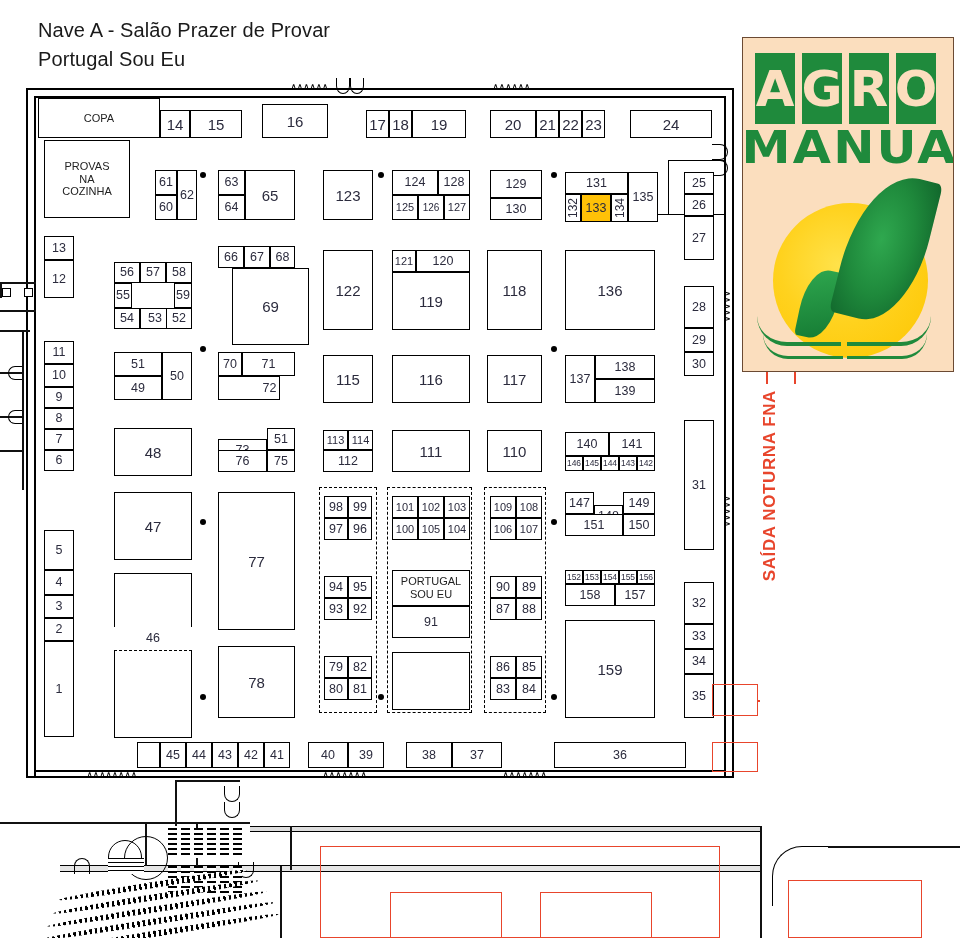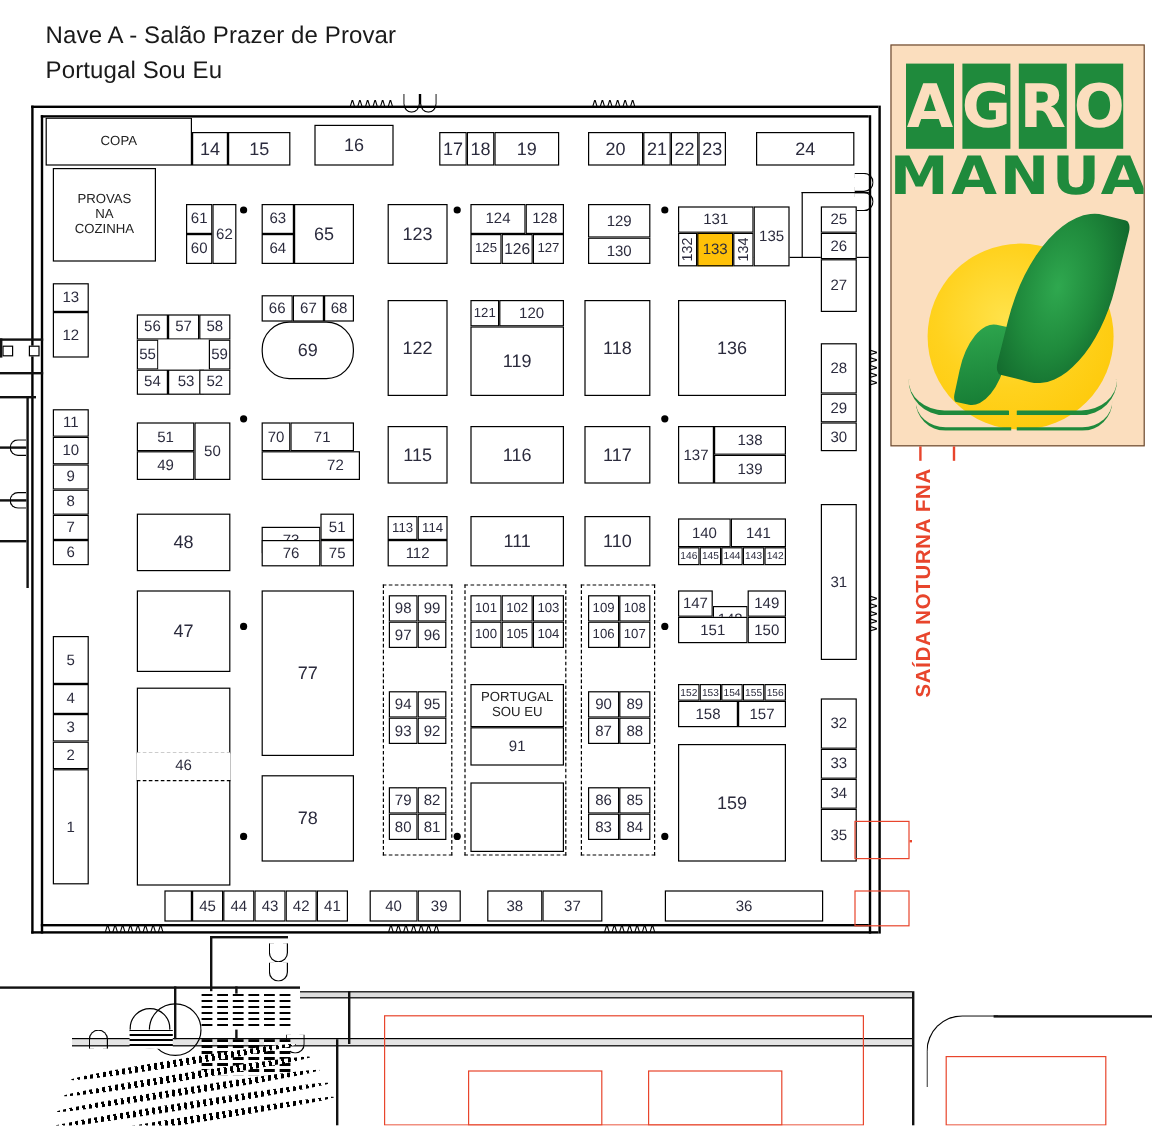--- a/index.html
+++ b/index.html
@@ -190,29 +190,29 @@
 <div class="b sm" style="left:114px;top:283px;width:18px;height:25px;">55</div>
 <div class="b sm nb" style="left:132px;top:283px;width:42px;height:25px;"></div>
 <div class="b sm" style="left:174px;top:283px;width:18px;height:25px;">59</div>
 <div class="b sm" style="left:114px;top:308px;width:26px;height:21px;">54</div>
 <div class="b sm" style="left:140px;top:308px;width:30px;height:21px;">53</div>
 <div class="b sm" style="left:166px;top:308px;width:26px;height:21px;">52</div>
 
 <div class="b sm" style="left:218px;top:246px;width:26px;height:22px;">66</div>
 <div class="b sm" style="left:244px;top:246px;width:26px;height:22px;">67</div>
 <div class="b sm" style="left:270px;top:246px;width:25px;height:22px;">68</div>
-<div class="b" style="left:218px;top:268px;width:77px;height:48px;border-radius:23px;">69</div>
+<div class="b" style="left:232px;top:268px;width:77px;height:77px;">69</div>
 
 <div class="b sm" style="left:114px;top:352px;width:48px;height:24px;">51</div>
 <div class="b sm" style="left:114px;top:376px;width:48px;height:24px;">49</div>
 <div class="b sm" style="left:162px;top:352px;width:30px;height:48px;">50</div>
 
 <div class="b sm" style="left:218px;top:352px;width:24px;height:24px;">70</div>
 <div class="b sm" style="left:242px;top:352px;width:53px;height:24px;">71</div>
-<div class="b sm" style="left:218px;top:376px;width:82px;height:24px;padding-left:41px;">72</div>
+<div class="b sm" style="left:218px;top:376px;width:62px;height:24px;padding-left:41px;">72</div>
 
 <div class="b" style="left:114px;top:428px;width:78px;height:48px;">48</div>
 <div class="b sm" style="left:218px;top:428px;width:49px;height:22px;margin-top:11px;">73</div>
 <div class="b sm" style="left:267px;top:428px;width:28px;height:22px;">51</div>
 <div class="b sm" style="left:218px;top:450px;width:49px;height:22px;">76</div>
 <div class="b sm" style="left:267px;top:450px;width:28px;height:22px;">75</div>
 
 <div class="b" style="left:114px;top:492px;width:78px;height:68px;">47</div>
 <div class="b" style="left:114px;top:573px;width:78px;height:165px;"></div>
 <div class="ln h" style="left:114px;top:627px;width:78px;height:0;border-top:1.4px dashed #000;background:none;"></div>
@@ -222,21 +222,21 @@
 <div class="b" style="left:218px;top:492px;width:77px;height:138px;">77</div>
 <div class="b" style="left:218px;top:646px;width:77px;height:72px;">78</div>
 
 <div class="b" style="left:323px;top:170px;width:50px;height:50px;">123</div>
 <div class="b" style="left:323px;top:250px;width:50px;height:80px;">122</div>
 <div class="b" style="left:323px;top:355px;width:50px;height:48px;">115</div>
 
 <div class="b sm" style="left:392px;top:170px;width:46px;height:25px;">124</div>
 <div class="b sm" style="left:438px;top:170px;width:32px;height:25px;">128</div>
 <div class="b xs" style="left:392px;top:195px;width:26px;height:25px;font-size:11px;">125</div>
-<div class="b xs" style="left:418px;top:195px;width:26px;height:25px;font-size:13px;">126</div>
+<div class="b xs" style="left:418px;top:195px;width:26px;height:25px;font-size:10px;">126</div>
 <div class="b xs" style="left:444px;top:195px;width:26px;height:25px;font-size:11px;">127</div>
 
 <div class="b xs" style="left:392px;top:250px;width:24px;height:22px;font-size:11px;">121</div>
 <div class="b sm" style="left:416px;top:250px;width:54px;height:22px;">120</div>
 <div class="b" style="left:392px;top:272px;width:78px;height:58px;">119</div>
 
 <div class="b" style="left:392px;top:355px;width:78px;height:48px;">116</div>
 
 <div class="b xs" style="left:323px;top:430px;width:25px;height:20px;font-size:11px;">113</div>
 <div class="b xs" style="left:348px;top:430px;width:25px;height:20px;font-size:11px;">114</div>

